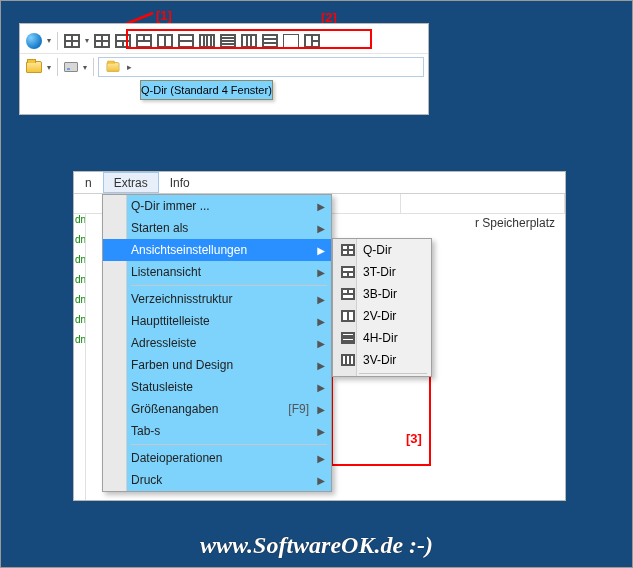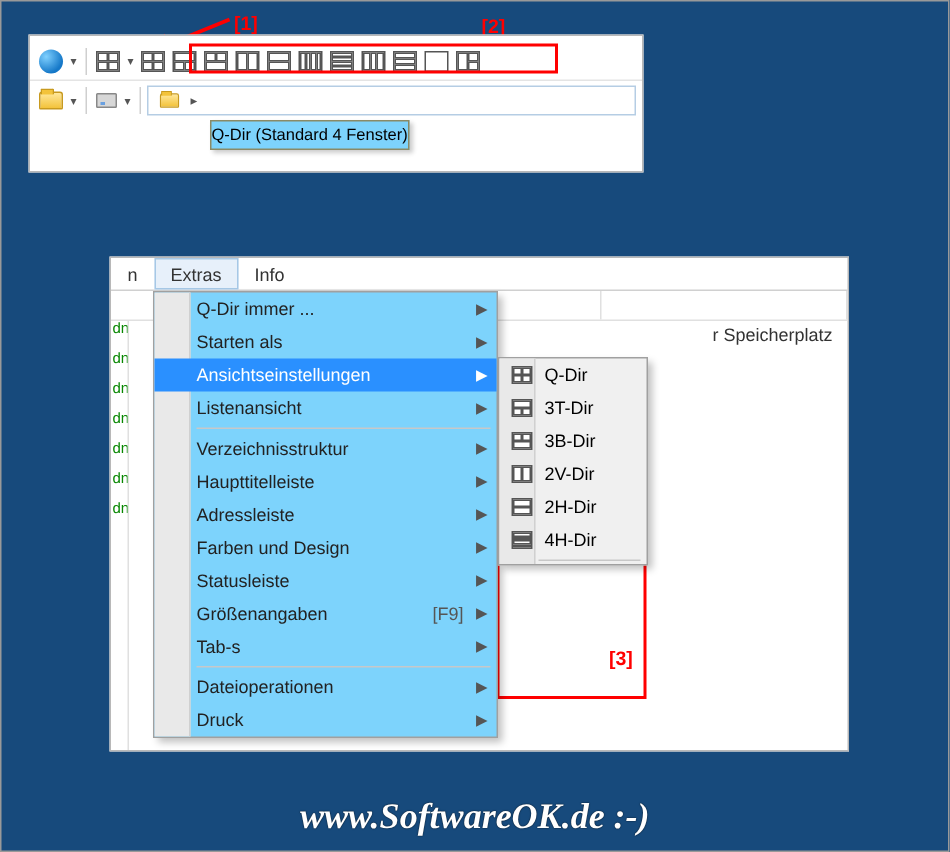--- a/index.html
+++ b/index.html
@@ -329,34 +329,35 @@
         <span>3B-Dir</span>
       </div>
     <div class="row">
         <div class="layout-ico li-2v ic">
           <i></i>
           <i></i>
         </div>
         <span>2V-Dir</span>
       </div>
     <div class="row">
-        <div class="layout-ico li-2h ic">
-          <i></i>
-          <i></i>
-        </div>
-        <span>2H-Dir</span>
-      </div>
-    <div class="row">
         <div class="layout-ico li-4h ic">
           <i></i>
           <i></i>
           <i></i>
           <i></i>
         </div>
         <span>4H-Dir</span>
+      </div>
+    <div class="row">
+        <div class="layout-ico li-3v ic">
+          <i></i>
+          <i></i>
+          <i></i>
+        </div>
+        <span>3V-Dir</span>
       </div>
     <div class="divider"></div>
   </div>
 </div>
 
 <div class="red-box" style="left:330px; top:237px; width:100px; height:228px;"></div>
 <div class="annot" style="left:405px; top:430px;">[3]</div>
 
 <div class="footer">www.SoftwareOK.de :-)</div>
 

